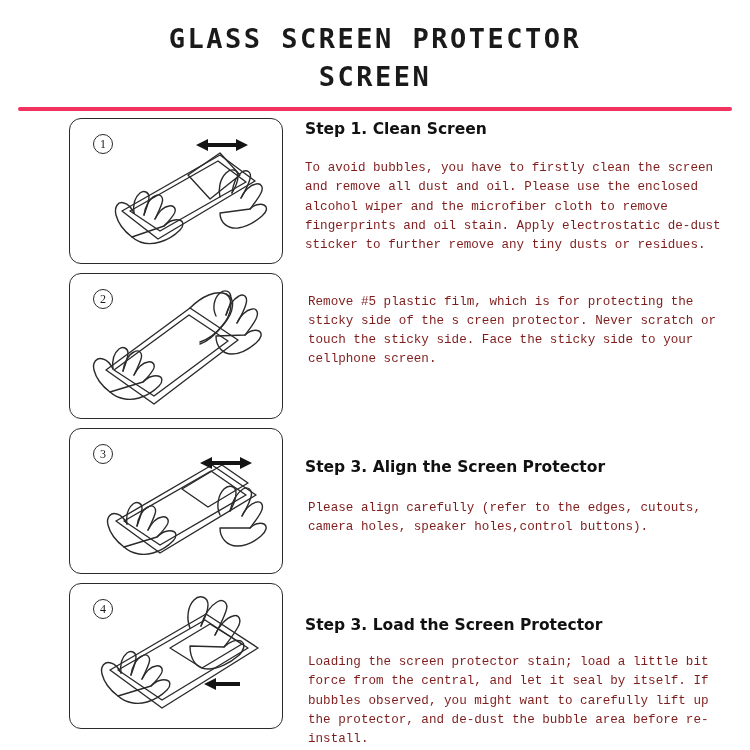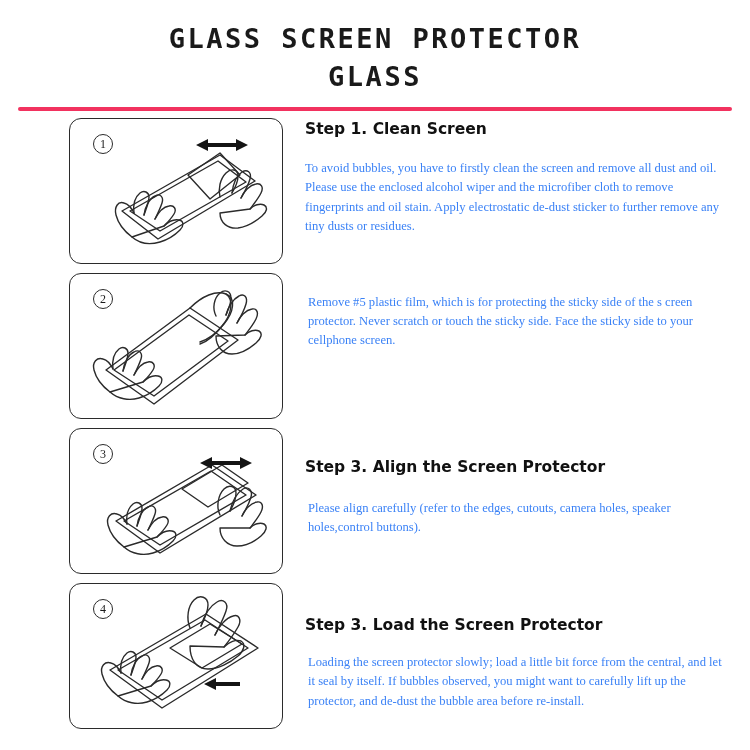--- a/index.html
+++ b/index.html
@@ -74,24 +74,24 @@
   }
   .step-heading {
     font-family: "DejaVu Sans", sans-serif;
     font-weight: bold;
     font-size: 15.5px;
     color: #111111;
     margin: 0;
     line-height: 1.2;
   }
   .step-body {
-    font-family: Liberation Serif, serif;
+    font-family: Liberation Mono, monospace;
     font-size: 12.6px;
     line-height: 1.52;
-    color: #3b82f6;
+    color: #7f1d1d;
     margin: 0;
   }
 
   
   .step1 .step-text { padding-top: 2px; }
   .step1 .step-heading { margin-bottom: 21px; }
   .step2 .step-text { padding-top: 20px; }
   .step2 .step-heading { margin-bottom: 16px; }
   .step3 .step-text { padding-top: 30px; }
   .step3 .step-heading { margin-bottom: 23px; }
@@ -118,21 +118,21 @@
     color: #1a1a1a;
   }
 </style>
 </head>
 <body>
 
 <div class="page">
 
   <div class="title-block">
     <div class="title-line">GLASS SCREEN PROTECTOR</div>
-    <div class="title-line">GLASS</div>
+    <div class="title-line">SCREEN</div>
   </div>
   <div class="title-rule"></div>
 
   <div class="steps">
 
     <div class="step step1">
       <div class="figure">
         <svg width="212" height="144" viewBox="0 0 212 144" xmlns="http://www.w3.org/2000/svg">
           <g fill="none" stroke="#2b2b2b" stroke-width="1.4" stroke-linejoin="round" stroke-linecap="round">
 
@@ -253,18 +253,18 @@
           </g>
 
           <g fill="#141414">
             <path d="M132 112 L120 106 L132 100 L132 104 L156 104 L156 108 L132 108 Z" transform="translate(14,-6)"></path>
           </g>
         </svg>
         <div class="num-circle">4</div>
       </div>
       <div class="step-text">
         <p class="step-heading">Step 3. Load the Screen Protector</p>
-        <p class="step-body">Loading the screen protector slowly; load a little bit force from the central, and let it seal by itself. If bubbles observed, you might want to carefully lift up the protector, and de-dust the bubble area before re-install.</p>
+        <p class="step-body">Loading the screen protector stain; load a little bit force from the central, and let it seal by itself. If bubbles observed, you might want to carefully lift up the protector, and de-dust the bubble area before re-install.</p>
       </div>
     </div>
 
   </div>
 </div>
 
 </body></html>

